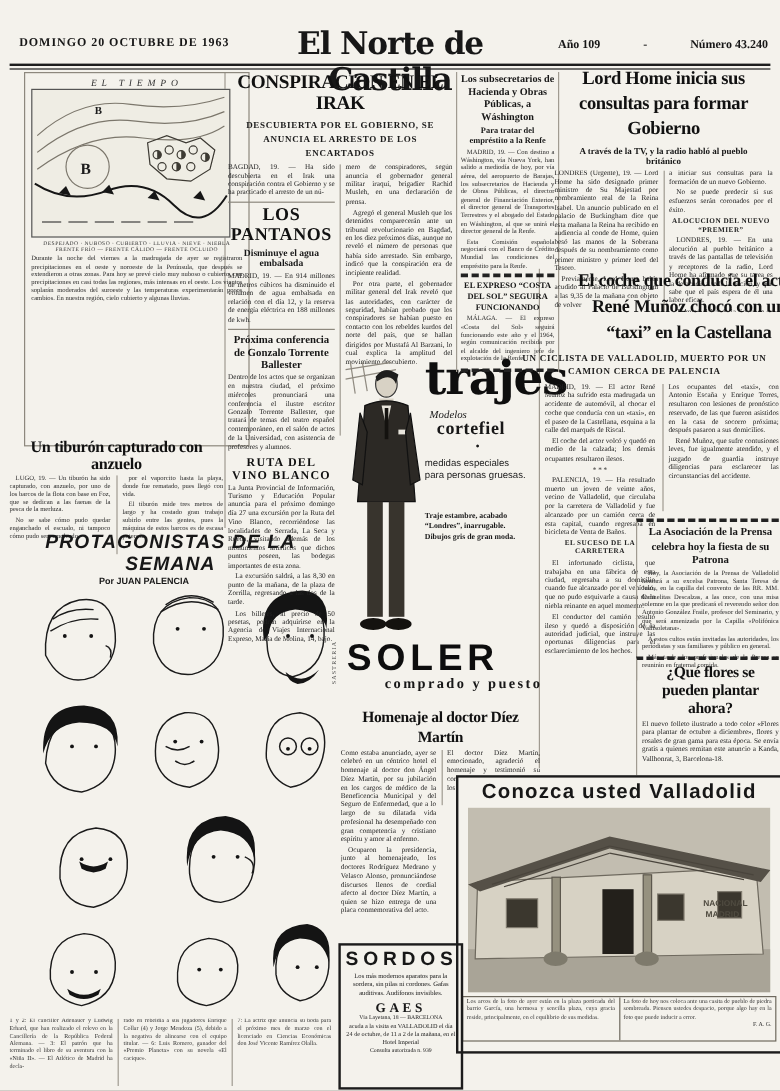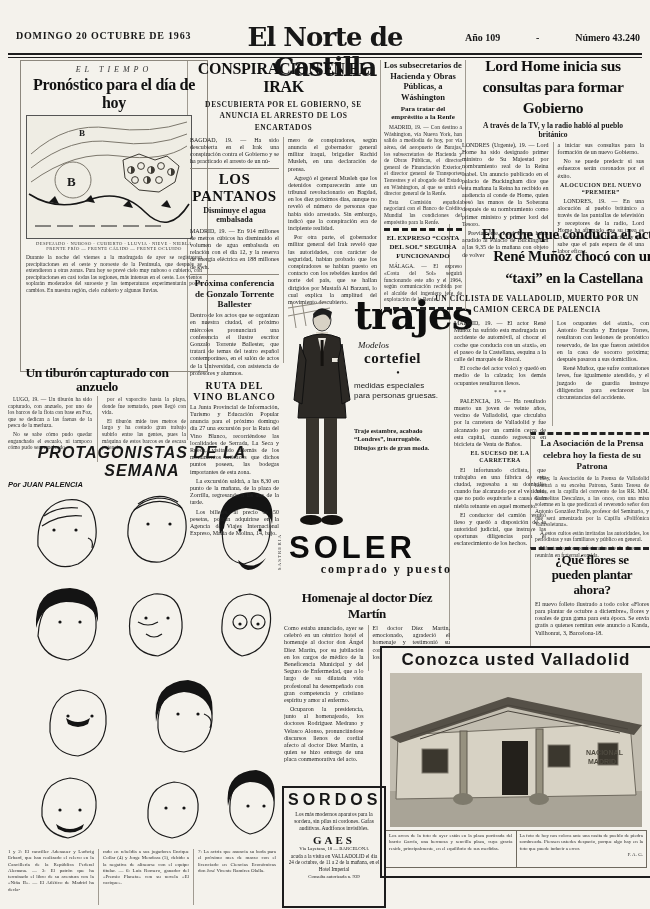--- a/index.html
+++ b/index.html
@@ -36,21 +36,20 @@
     <span>-</span>
     <span>Número 43.240</span>
   </div>
   <div class="abs rule2" style="left:8px;top:53px;width:634px;"></div>
 
   <div class="abs vrule" style="left:187px;top:60px;height:380px;"></div>
   <div class="abs vrule" style="left:449px;top:224px;height:416px;"></div>
 
   <div class="abs boxed" style="left:8px;top:60px;width:176px;height:302px;padding:4px 5px;">
     <div class="ctr" style="font-style:italic;font-size:8px;letter-spacing:4px;color:#333;">EL TIEMPO</div>
-    <div class="ctr hl" style="font-size:16px;margin:2px 0 3px;">Pronóstico para el día de hoy</div>
     <svg width="164" height="122" viewBox="0 0 164 122" style="border:1px solid #555;background:#efede4;">
       <path d="M4,38 Q40,6 82,12 T160,6" fill="none" stroke="#7c776c" stroke-width="1"></path>
       <path d="M4,52 Q44,20 86,26 T160,18" fill="none" stroke="#7c776c" stroke-width="1"></path>
       <path d="M4,66 Q48,34 92,40 T160,30" fill="none" stroke="#7c776c" stroke-width="1"></path>
       <circle cx="46" cy="64" r="18" fill="none" stroke="#7c776c"></circle>
       <text x="40" y="70" font-size="13" font-weight="bold" fill="#1c1c1c" font-family="Liberation Serif,serif">B</text>
       <text x="52" y="20" font-size="9" font-weight="bold" fill="#1c1c1c" font-family="Liberation Serif,serif">B</text>
       <path d="M2,78 Q30,96 62,84 T118,96 T162,88" fill="none" stroke="#161616" stroke-width="1.6"></path>
       <polygon points="22,86 28,80 32,88" fill="#161616"></polygon>
       <polygon points="58,85 64,79 68,87" fill="#161616"></polygon>
@@ -96,21 +95,21 @@
       </div>
       <div class="t55" style="width:86px;margin-left:5px;border-left:1px solid #a09b91;padding-left:4px;">
         <p class="noind">por el vaporcito hasta la playa, donde fue rematado, pues llegó con vida.</p>
         <p>El tiburón mide tres metros de largo y ha costado gran trabajo subirlo entre las gentes, pues la máquina de estos barcos es de escasa potencia.</p>
       </div>
     </div>
   </div>
 
   <div class="abs" style="left:8px;top:444px;width:268px;">
     <div class="ctr sans" style="font-weight:bold;font-style:italic;font-size:16px;letter-spacing:1px;">PROTAGONISTAS DE LA SEMANA</div>
-    <div class="sans" style="font-weight:bold;font-style:italic;font-size:7.5px;text-align:left;margin-right:44px;">Por JUAN PALENCIA</div>
+    <div class="sans" style="font-weight:bold;font-size:7.5px;text-align:center;margin-right:44px;">Por JUAN PALENCIA</div>
   </div>
 
   <svg class="abs" style="left:8px;top:476px;" width="268" height="368" viewBox="0 0 268 368">
     <g fill="none" stroke="#1b1b1b" stroke-width="1.2">
       <path d="M30,70 Q28,30 58,24 Q86,20 88,52 Q90,76 70,88 Q44,98 30,70 Z"></path>
       <path d="M36,40 Q50,30 70,32 M34,50 Q52,38 74,40"></path>
       <path d="M80,62 q6,2 4,10"></path>
       <path d="M120,60 Q118,26 150,22 Q180,22 178,54 Q176,80 152,86 Q126,88 120,60 Z"></path>
       <path d="M126,34 Q150,18 174,32 M130,28 Q150,14 170,26"></path>
       <path d="M215,66 Q210,30 240,26 Q264,26 262,56 Q260,82 236,88 Q218,86 215,66 Z"></path>

